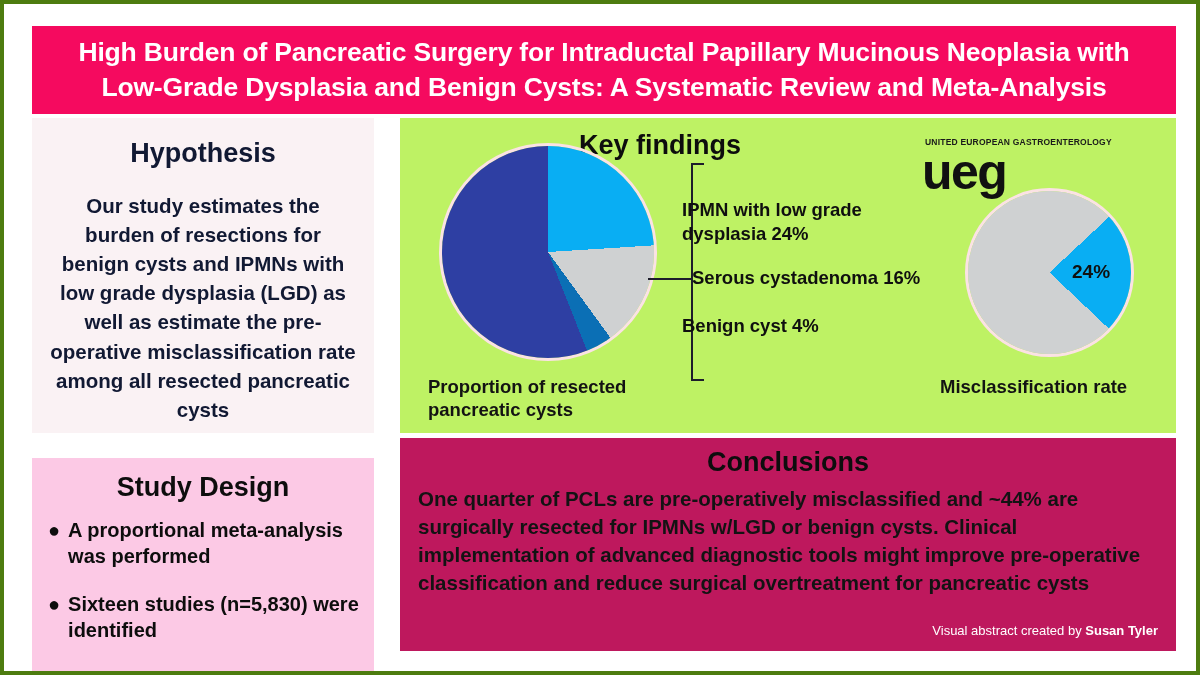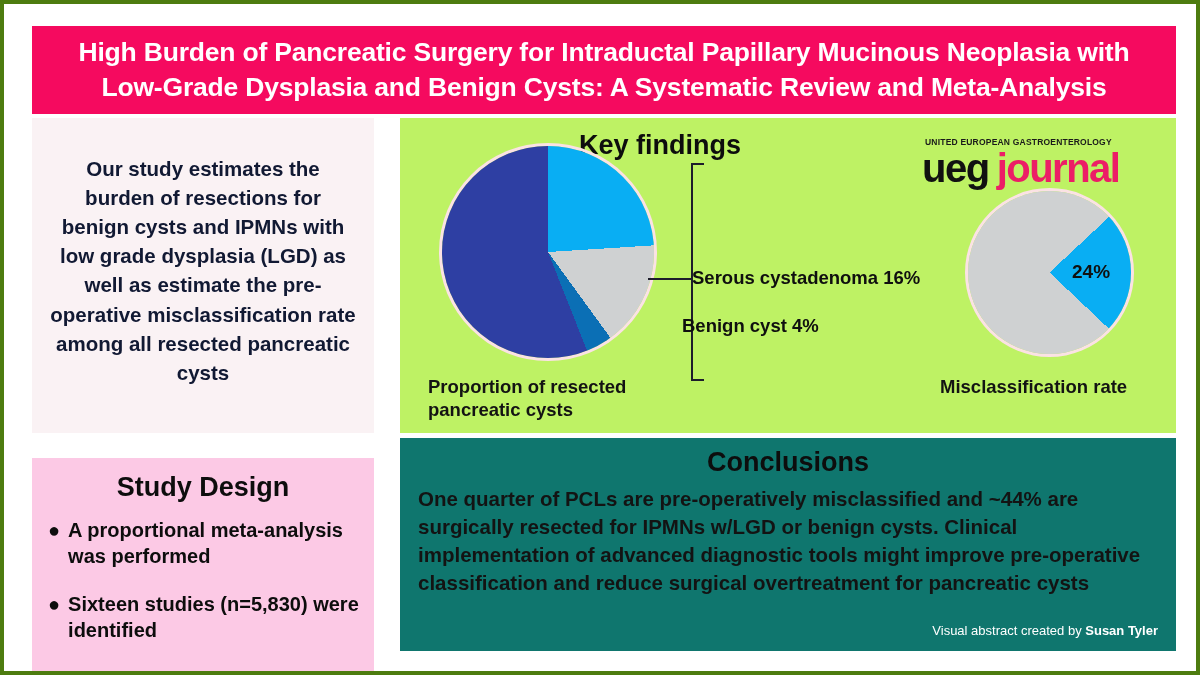--- a/index.html
+++ b/index.html
@@ -47,21 +47,21 @@
     background: #bef264;
   }
   .panel-studydesign {
     left: 28px; top: 434px; width: 342px; height: 213px;
     background: #FCC9E5;
     padding: 10px 12px 10px 12px;
     margin-top: 20px;
   }
   .panel-conclusions {
     left: 396px; top: 434px; width: 776px; height: 213px;
-    background: #0f766e;
+    background: #be185d;
     padding: 9px 18px 0 18px;
   }
 
   
   .h-title {
     color: #111933;
     font-size: 27px; font-weight: bold;
     margin-top: 6px;
   }
   .h-body {
@@ -86,21 +86,21 @@
   .logo { left: 522px; }
   .logo-sup {
     color: #1a1a1a;
     font-size: 8.5px; font-weight: bold;
     letter-spacing: 0.2px; line-height: 1.15;
     margin-left: 3px; margin-bottom: 1px;
     text-transform: uppercase;
   }
   .logo-main {
     display: flex; align-items: center;
-    font-size: 40px; font-weight: bold;
+    font-size: 50px; font-weight: bold;
     letter-spacing: -1.5px; line-height: 0.95;
   }
   .logo-ueg { color: #111111; }
   .logo-journal { color: #EC1E66; margin-left: 8px; }
 
   
   .pie-left {
     position: absolute; left: 42px; top: 28px;
     width: 212px; height: 212px;
     border-radius: 50%;
@@ -181,46 +181,47 @@
 </head>
 <body>
 
 <div id="poster">
 
   <div class="header">
     <div class="header-title">High Burden of Pancreatic Surgery for Intraductal Papillary Mucinous Neoplasia with Low-Grade Dysplasia and Benign Cysts: A Systematic Review and Meta-Analysis</div>
   </div>
 
   <div class="panel panel-hypothesis">
+    <div class="h-title">Hypothesis</div>
     <div class="h-body">Our study estimates the burden of resections for benign cysts and IPMNs with low grade dysplasia (LGD) as well as estimate the pre-operative misclassification rate among all resected pancreatic cysts</div>
   </div>
 
   <div class="panel panel-keyfindings">
 
     <div class="kf-title">Key findings</div>
 
     <div class="logo">
       <div class="logo-sup">UNITED EUROPEAN GASTROENTEROLOGY</div>
       <div class="logo-main">
         <span class="logo-ueg">ueg</span>
-        <span class="logo-journal">journal</span>
       </div>
     </div>
 
     <div class="pie-left" style="background: conic-gradient(from 0deg,
                  #09AEF3 0deg 86.4deg,
                  #CFD1D2 86.4deg 144deg,
                  #0B6FB5 144deg 158.4deg,
                  #2E3FA3 158.4deg 360deg);"></div>
 
     <div class="lead lead-v"></div>
     <div class="lead lead-h1"></div>
     <div class="lead lead-h2"></div>
     <div class="lead lead-h3"></div>
 
+    <div class="kf-label kf-l1">IPMN with low grade dysplasia 24%</div>
     <div class="kf-label kf-l2">Serous cystadenoma 16%</div>
     <div class="kf-label kf-l3">Benign cyst 4%</div>
 
     <div class="pie-right" style="background: conic-gradient(from 47deg,
                  #09AEF3 0deg 86.4deg,
                  #CFD1D2 86.4deg 360deg);"></div>
     <div class="pct-label">24%</div>
 
     <div class="caption cap-left">Proportion of resected pancreatic cysts</div>
     <div class="caption cap-right">Misclassification rate</div>

